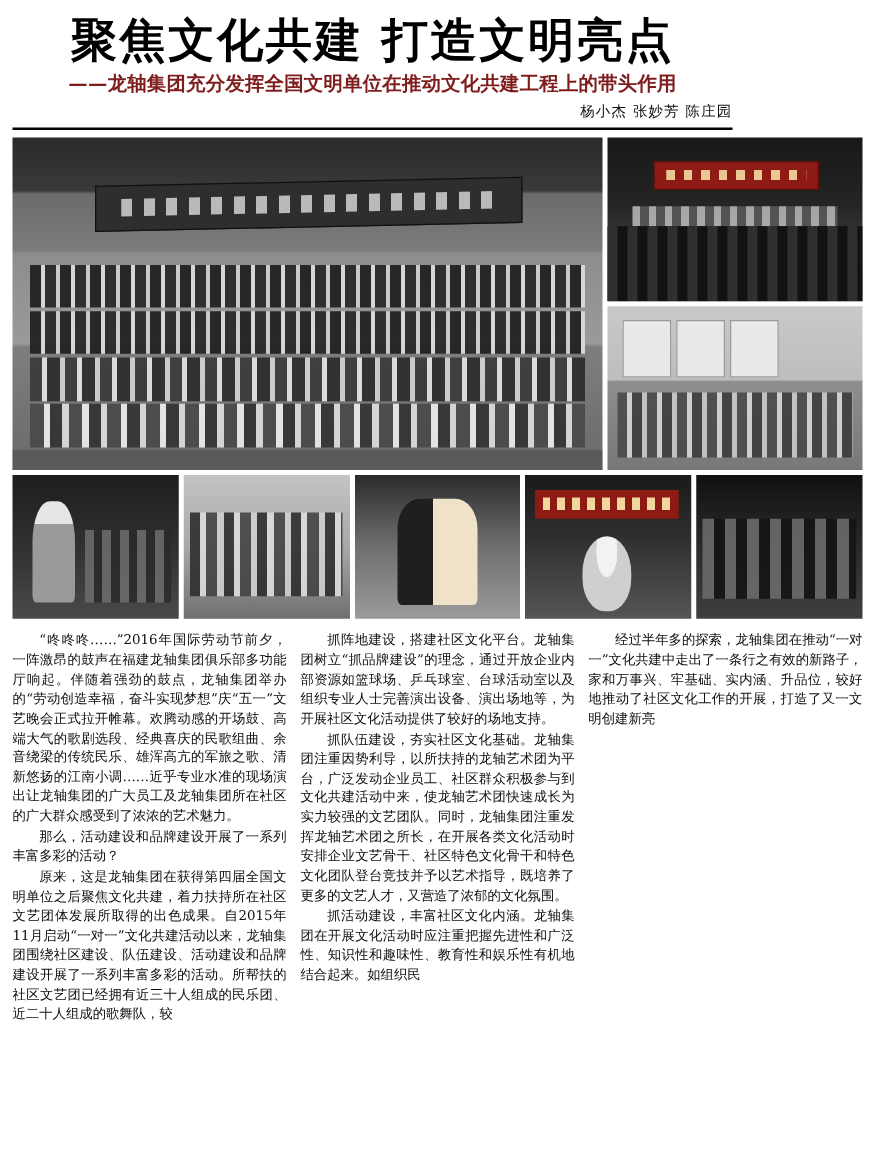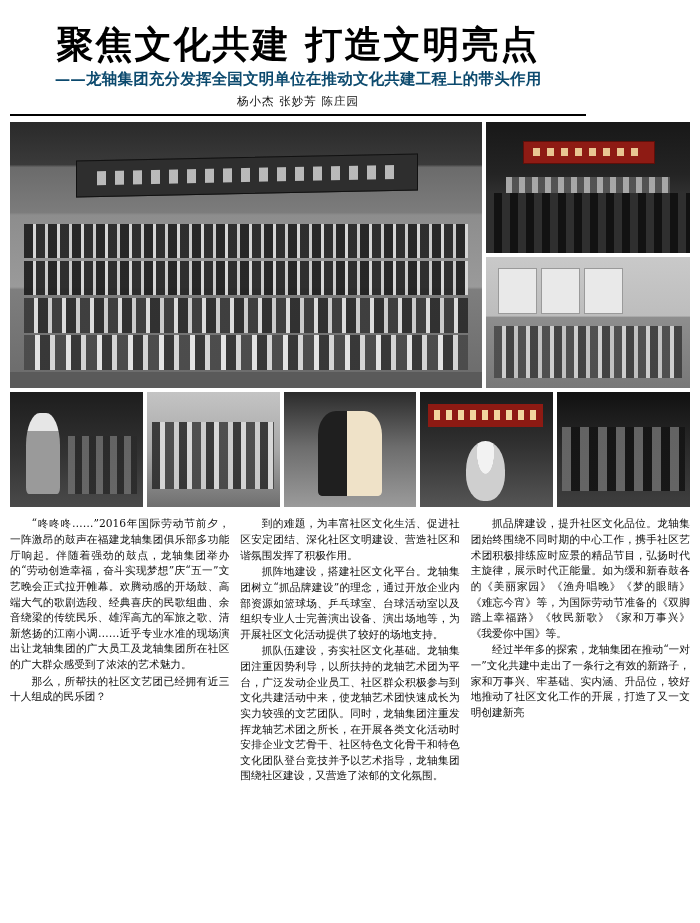--- a/index.html
+++ b/index.html
@@ -12,45 +12,45 @@
     height: 923px;
     font-family: "DejaVu Sans", sans-serif;
     color: #111;
     overflow: hidden;
   }
   .page {
     position: relative;
     width: 596px;
     height: 923px;
     box-sizing: border-box;
-    padding: 18px 10px 0 10px;
+    padding: 6px 10px 0 10px;
   }
 
   
   .headline {
     text-align: center;
     font-family: "DejaVu Serif", serif;
     font-weight: bold;
     font-size: 37px;
     letter-spacing: 2px;
     line-height: 1.12;
     margin: 6px 0 2px 0;
     color: #000;
   }
   .subhead {
     text-align: center;
     font-family: "DejaVu Serif", serif;
     font-weight: bold;
     font-size: 15.5px;
     letter-spacing: 0.2px;
     margin: 4px 0 4px 0;
-    color: #0c4a6e;
+    color: #7f1d1d;
   }
   .byline {
-    text-align: center;
+    text-align: right;
     font-size: 11.5px;
     letter-spacing: 1px;
     margin: 2px 0 5px 0;
     color: #111;
   }
   .rule {
     height: 2px;
     background: #000;
     margin: 3px 0 6px 0;
   }
@@ -314,29 +314,29 @@
         <div class="players"></div>
       </div>
     </div>
 
   </div>
 
   <div class="columns">
 
     <div class="col">
       <p class="lead">“咚咚咚……”2016年国际劳动节前夕，一阵激昂的鼓声在福建龙轴集团俱乐部多功能厅响起。伴随着强劲的鼓点，龙轴集团举办的“劳动创造幸福，奋斗实现梦想”庆“五一”文艺晚会正式拉开帷幕。欢腾动感的开场鼓、高端大气的歌剧选段、经典喜庆的民歌组曲、余音绕梁的传统民乐、雄浑高亢的军旅之歌、清新悠扬的江南小调……近乎专业水准的现场演出让龙轴集团的广大员工及龙轴集团所在社区的广大群众感受到了浓浓的艺术魅力。</p>
-      <p>那么，所帮扶的社区文艺团已经拥有近三十人组成的民乐团？</p>
+      <p>那么，活动建设和品牌建设开展了一系列丰富多彩的活动？</p>
+      <p>原来，这是龙轴集团在获得第四届全国文明单位之后聚焦文化共建，着力扶持所在社区文艺团体发展所取得的出色成果。自2015年11月启动“一对一”文化共建活动以来，龙轴集团围绕社区建设、队伍建设、活动建设和品牌建设开展了一系列丰富多彩的活动。所帮扶的社区文艺团已经拥有近三十人组成的民乐团、近二十人组成的歌舞队，较</p>
     </div>
 
     <div class="col">
-      <p>到的难题，为丰富社区文化生活、促进社区安定团结、深化社区文明建设、营造社区和谐氛围发挥了积极作用。</p>
       <p>抓阵地建设，搭建社区文化平台。龙轴集团树立“抓品牌建设”的理念，通过开放企业内部资源如篮球场、乒乓球室、台球活动室以及组织专业人士完善演出设备、演出场地等，为开展社区文化活动提供了较好的场地支持。</p>
-      <p>抓队伍建设，夯实社区文化基础。龙轴集团注重因势利导，以所扶持的龙轴艺术团为平台，广泛发动企业员工、社区群众积极参与到文化共建活动中来，使龙轴艺术团快速成长为实力较强的文艺团队。同时，龙轴集团注重发挥龙轴艺术团之所长，在开展各类文化活动时安排企业文艺骨干、社区特色文化骨干和特色文化团队登台竞技并予以艺术指导，龙轴集团围绕社区建设，又营造了浓郁的文化氛围。</p>
+      <p>抓队伍建设，夯实社区文化基础。龙轴集团注重因势利导，以所扶持的龙轴艺术团为平台，广泛发动企业员工、社区群众积极参与到文化共建活动中来，使龙轴艺术团快速成长为实力较强的文艺团队。同时，龙轴集团注重发挥龙轴艺术团之所长，在开展各类文化活动时安排企业文艺骨干、社区特色文化骨干和特色文化团队登台竞技并予以艺术指导，既培养了更多的文艺人才，又营造了浓郁的文化氛围。</p>
+      <p>抓活动建设，丰富社区文化内涵。龙轴集团在开展文化活动时应注重把握先进性和广泛性、知识性和趣味性、教育性和娱乐性有机地结合起来。如组织民</p>
     </div>
 
     <div class="col">
-      <p>抓品牌建设，提升社区文化品位。龙轴集团始终围绕不同时期的中心工作，携手社区艺术团积极排练应时应景的精品节目，弘扬时代主旋律，展示时代正能量。如为缓和新春鼓各的《美丽家园》《渔舟唱晚》《梦的眼睛》《难忘今宵》等，为国际劳动节准备的《双脚踏上幸福路》《牧民新歌》《家和万事兴》《我爱你中国》等。</p>
       <p>经过半年多的探索，龙轴集团在推动“一对一”文化共建中走出了一条行之有效的新路子，家和万事兴、牢基础、实内涵、升品位，较好地推动了社区文化工作的开展，打造了又一文明创建新亮</p>
     </div>
 
   </div>
 
 </div>
 
 </body></html>

